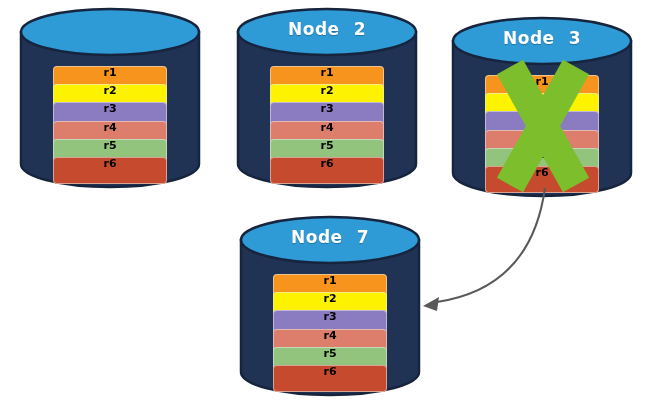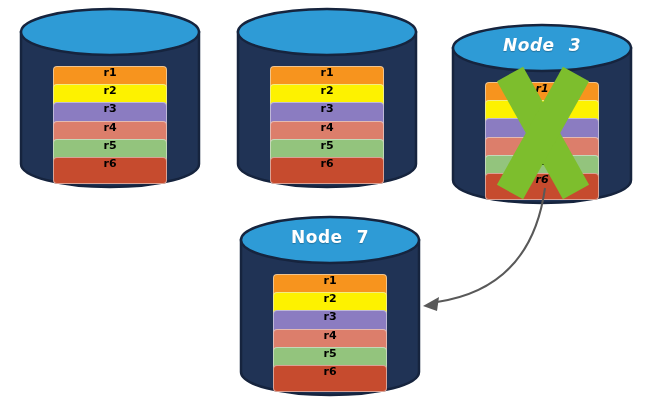--- a/index.html
+++ b/index.html
@@ -6,21 +6,21 @@
   #canvas{
     position:relative;
     width:646px;height:402px;
     background:#ffffff;
     font-family:"DejaVu Sans","Liberation Sans",sans-serif;
     overflow:hidden;
   }
   .node{position:absolute;width:184px;height:184px;}
   .pos-0{left:18px;top:6px;}
   .pos-1{left:235px;top:6px;}
-  .pos-2{left:450px;top:22px;font-style:italic;}
+  .pos-2{left:450px;top:15px;}
   .pos-3{left:238px;top:214px;}
   .cyl{position:absolute;left:0;top:0;}
   .node-title{
     position:absolute;left:0;top:13px;width:100%;
     text-align:center;
     color:var(--title-text,#fff);
     font-size:17px;font-weight:bold;
     word-spacing:0.45em;
     letter-spacing:0.5px;
     text-shadow:0 1px 1px rgba(0,0,0,0.25);
@@ -63,20 +63,21 @@
         <div class="row-bar" style="top: 151px; background: rgb(198, 75, 46);">r6</div>
       </div>
 
     </div>
 
     <div class="node pos-1">
       <svg class="cyl" width="184" height="184" viewBox="0 0 184 184">
         <path class="cyl-body" d="M3,26 L3,158 A89,23 0 0 0 181,158 L181,26 Z" fill="#203355" stroke="#16243E" stroke-width="2.5"></path>
         <ellipse class="cyl-top" cx="92" cy="26" rx="89" ry="23" fill="#2E9BD6" stroke="#16243E" stroke-width="2.5"></ellipse>
       </svg>
+      <div class="node-title">Node 2</div>
       <div class="rows">
         <div class="row-bar" style="top: 60px; background: rgb(247, 148, 30);">r1</div>
         <div class="row-bar" style="top: 78px; background: rgb(253, 242, 0);">r2</div>
         <div class="row-bar" style="top: 96px; background: rgb(139, 124, 193);">r3</div>
         <div class="row-bar" style="top: 115px; background: rgb(220, 126, 107);">r4</div>
         <div class="row-bar" style="top: 133px; background: rgb(147, 196, 125);">r5</div>
         <div class="row-bar" style="top: 151px; background: rgb(198, 75, 46);">r6</div>
       </div>
 
     </div>

